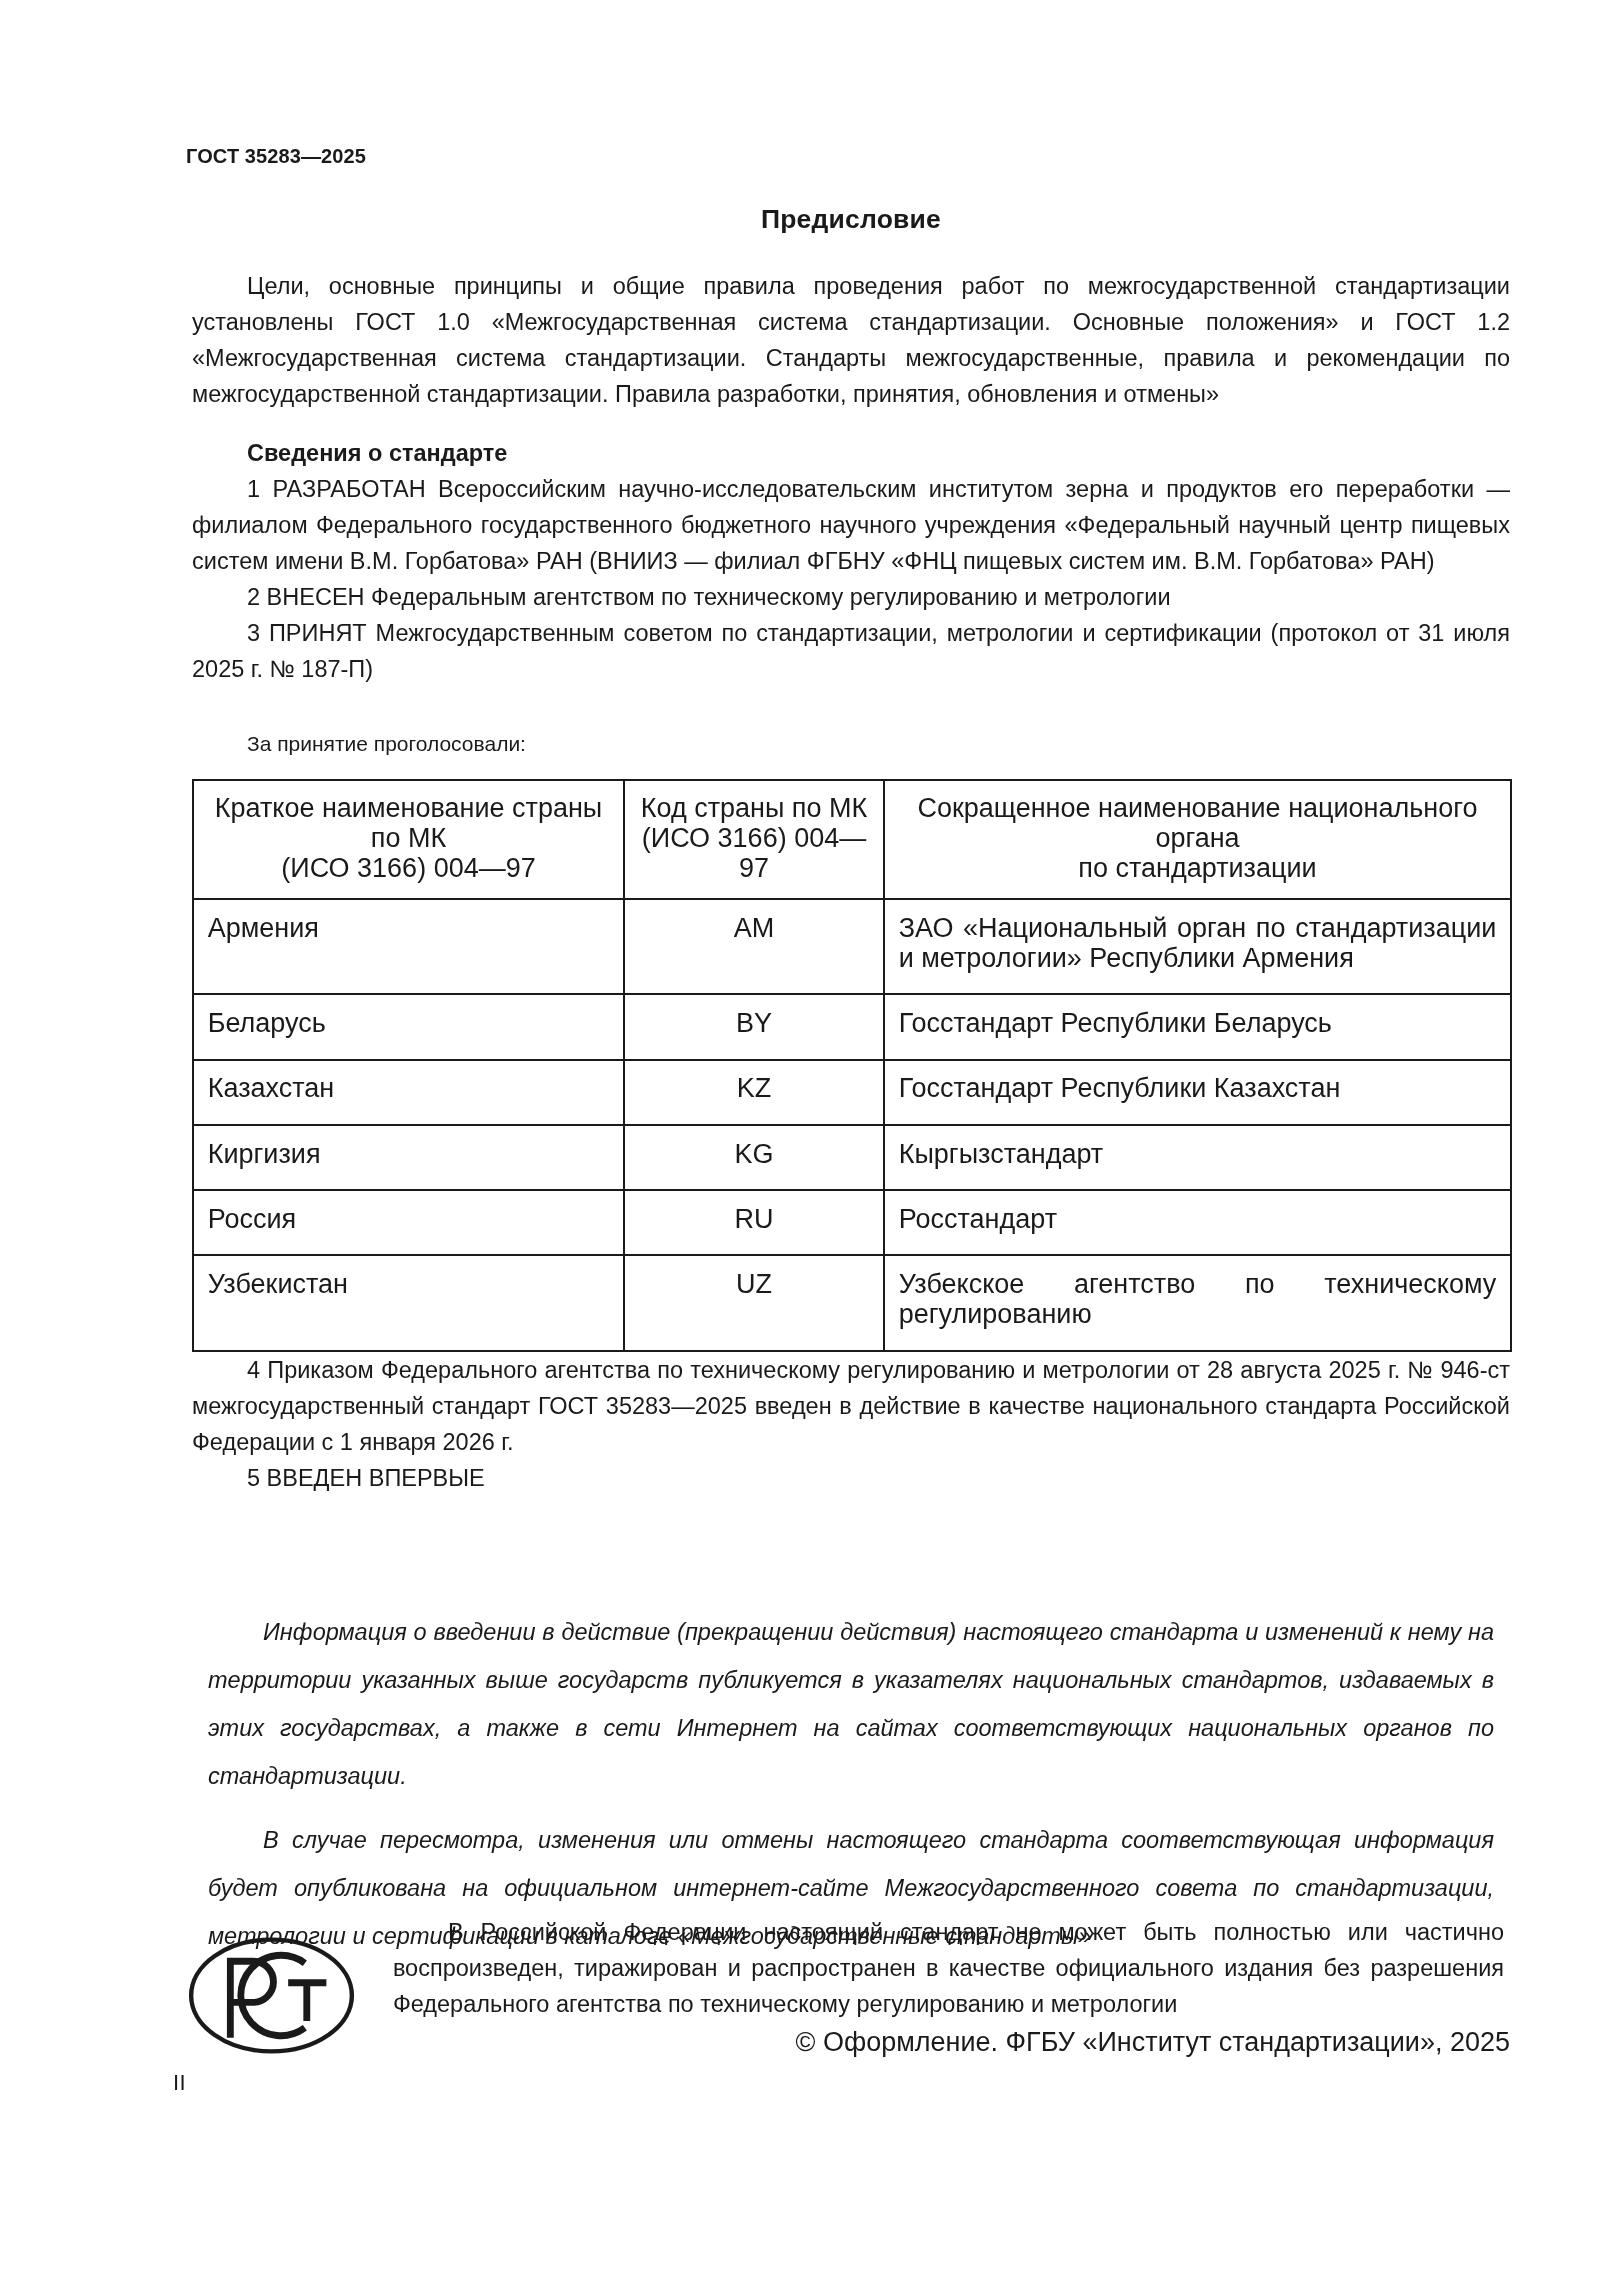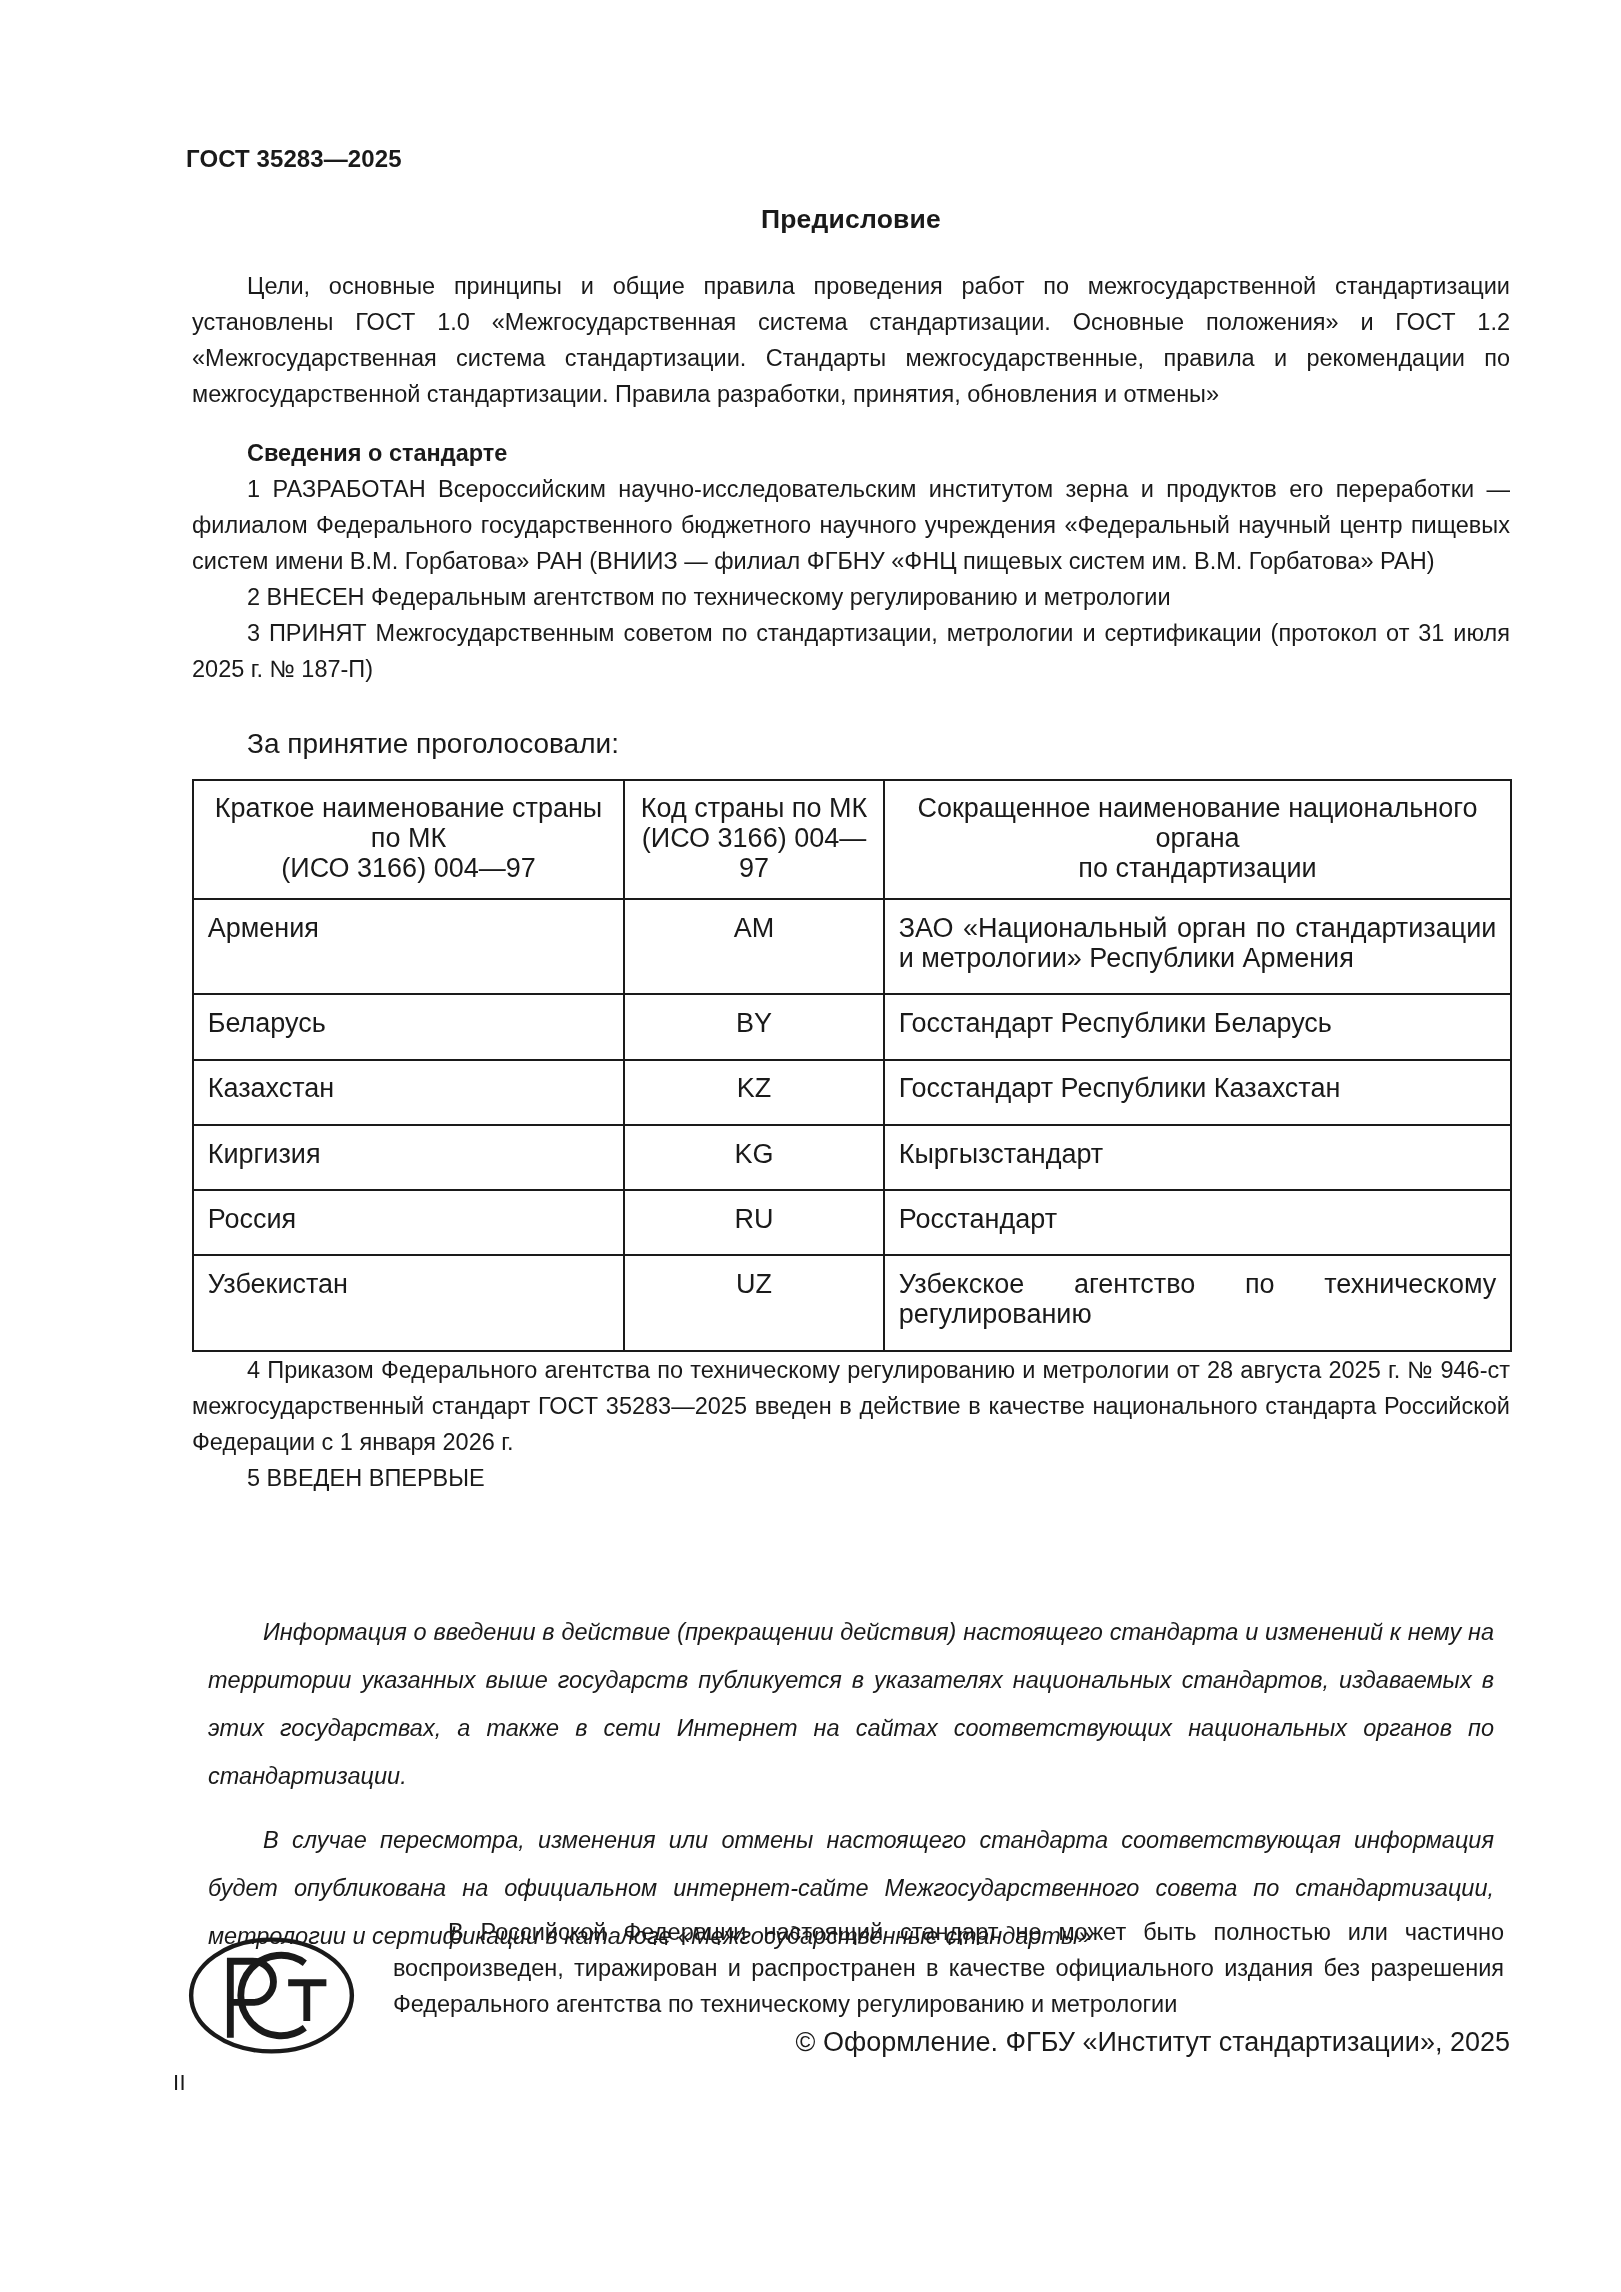--- a/index.html
+++ b/index.html
@@ -18,21 +18,21 @@
     background: #ffffff;
     overflow: hidden;
     box-sizing: border-box;
   }
 
   
   .doc-header {
     position: absolute;
     left: 186px;
     top: 145px;
-    font-size: 24px;
+    font-size: 20px;
     font-weight: bold;
     letter-spacing: 0.1px;
     white-space: nowrap;
   }
 
   
   .content {
     position: absolute;
     left: 192px;
     top: 204px;
@@ -61,21 +61,21 @@
 
   .subhead {
     font-size: 23.5px;
     font-weight: bold;
     margin: 23px 0 0 0;
     text-indent: 55px;
     line-height: 36px;
   }
 
   .vote-lead {
-    font-size: 28px;
+    font-size: 21px;
     line-height: 36px;
     margin: 39px 0 0 0;
     text-indent: 55px;
   }
 
   
   table.vote-table {
     border-collapse: collapse;
     width: 1318px;
     margin-top: 16.7px;

